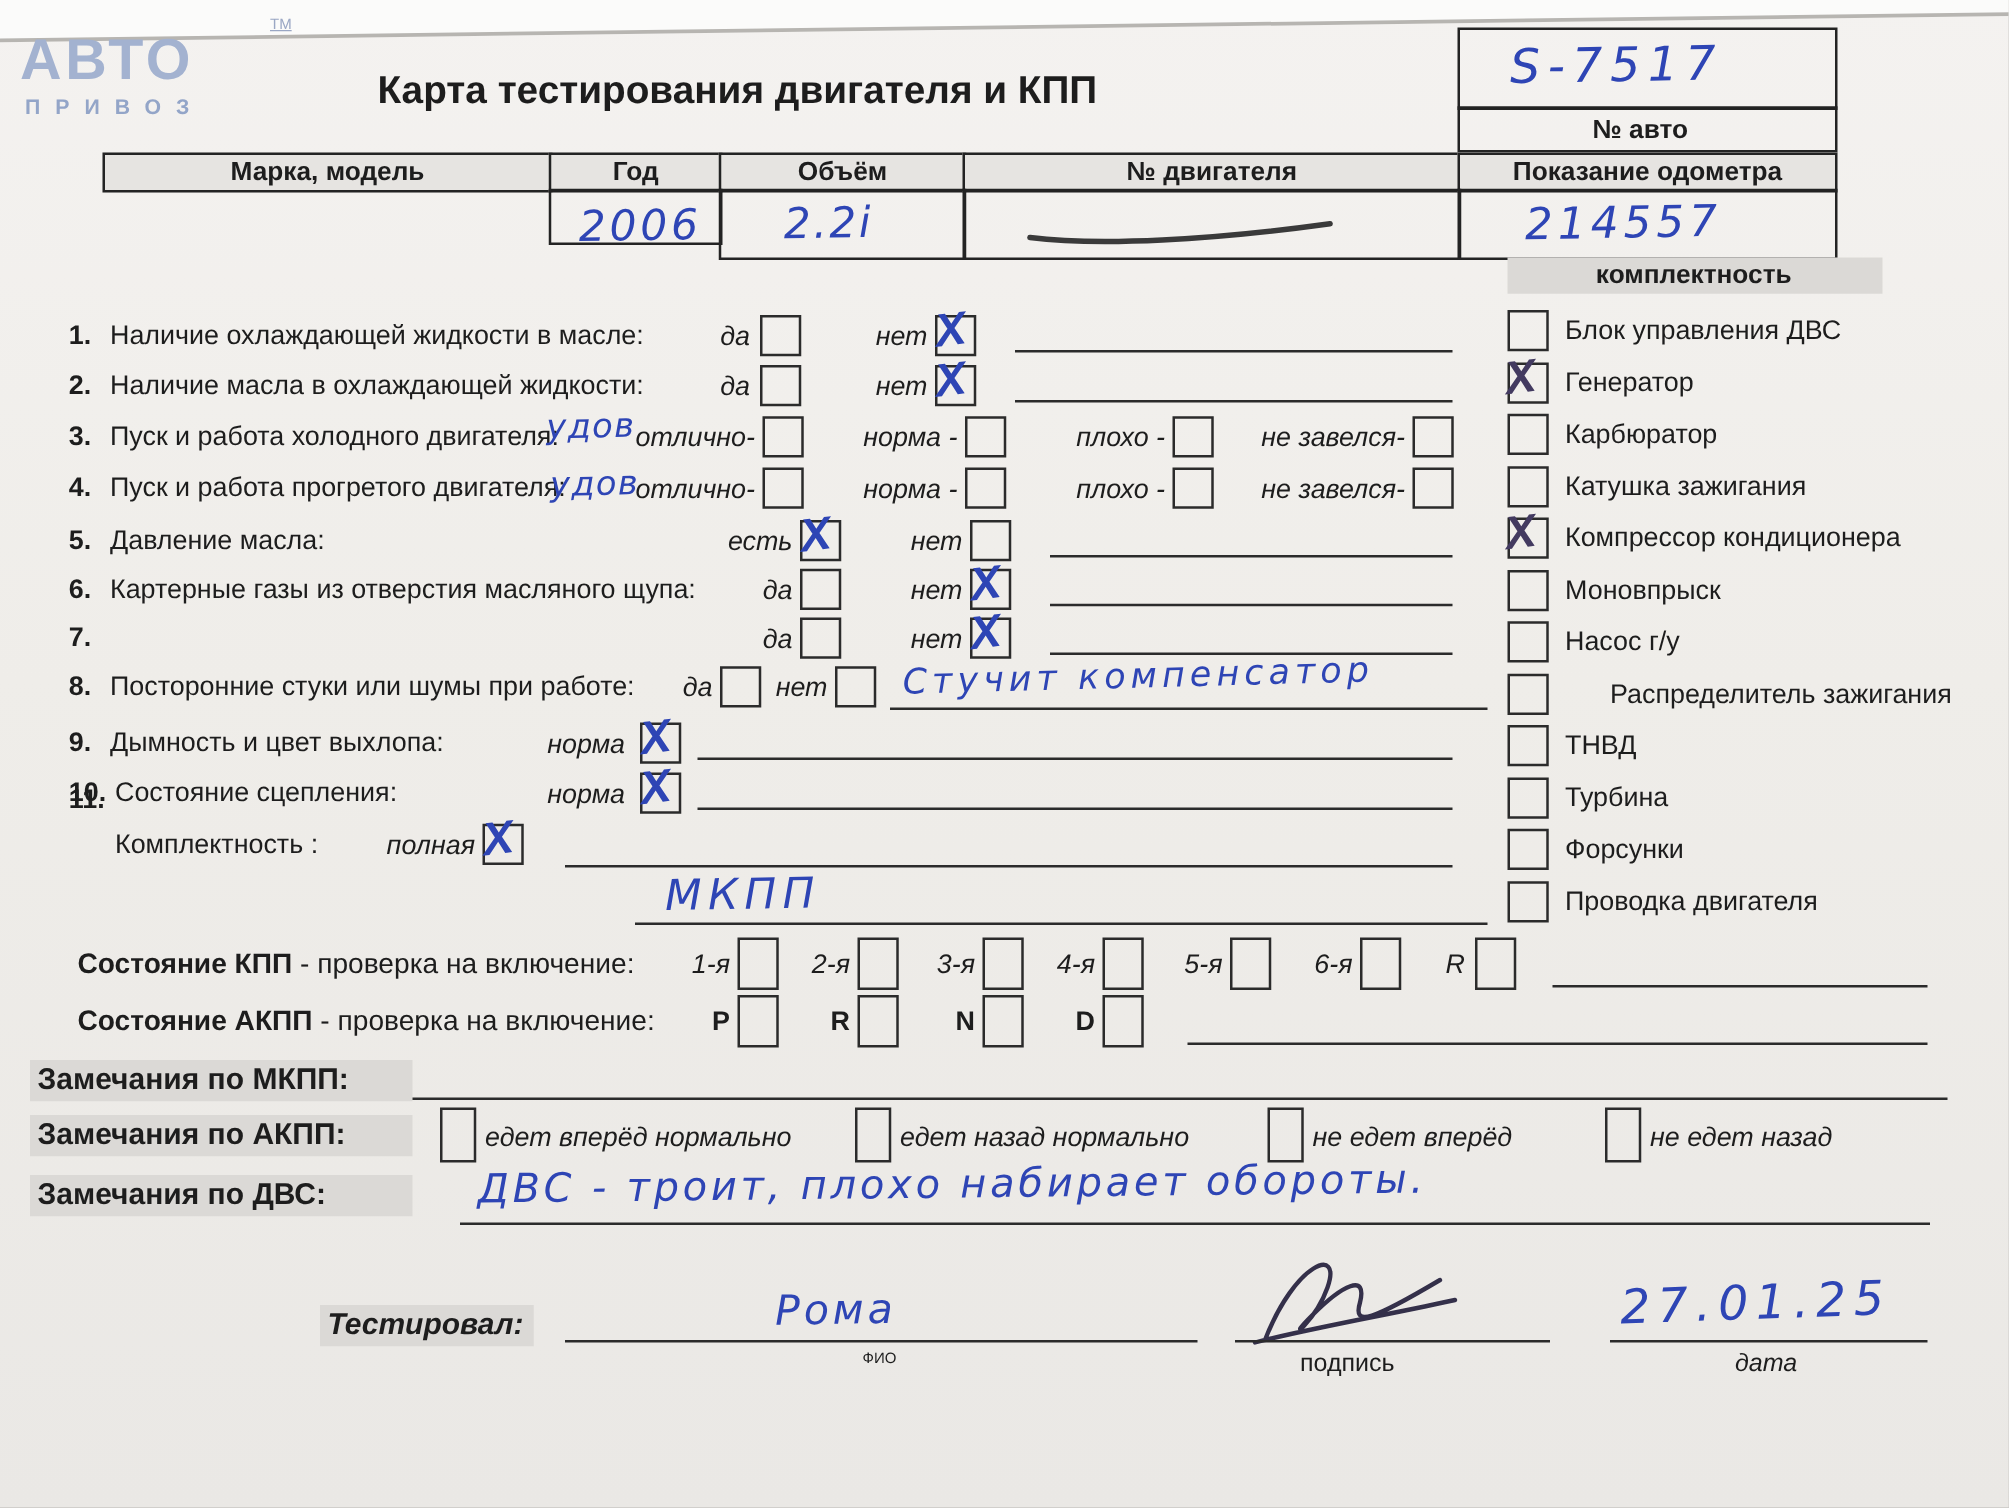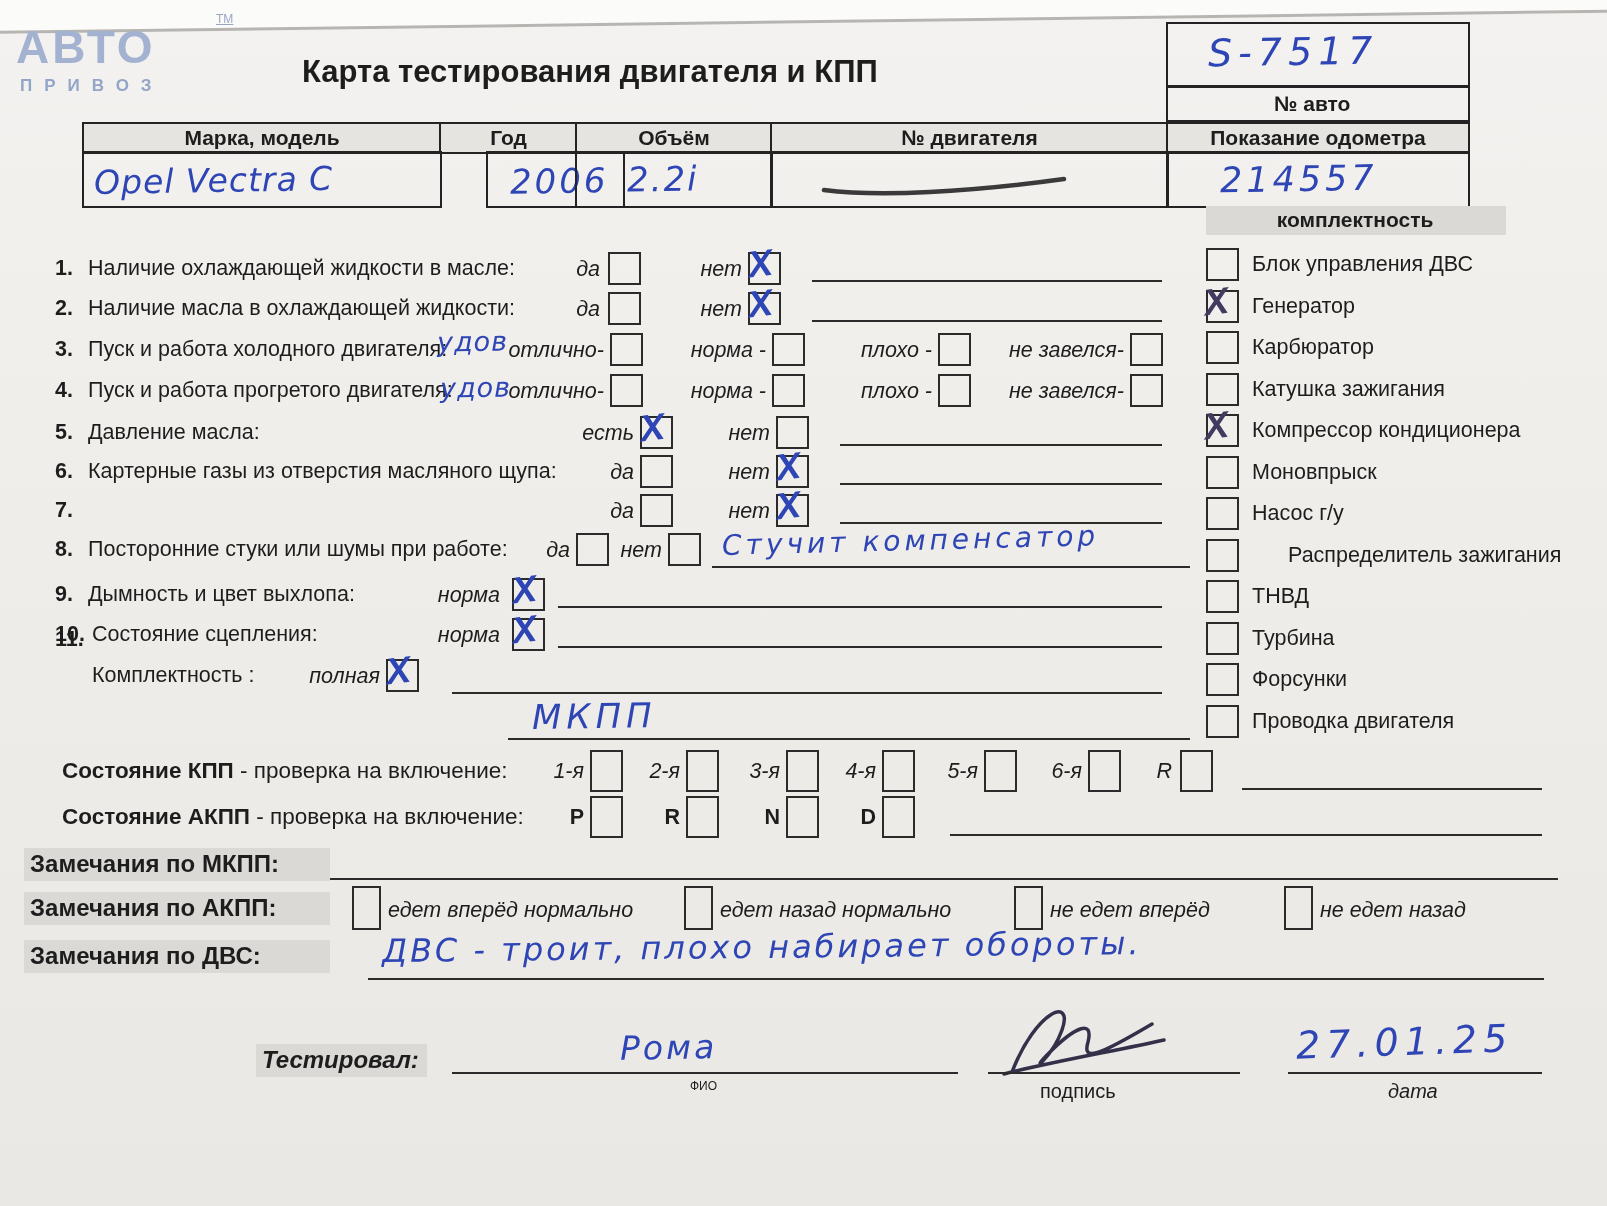--- a/index.html
+++ b/index.html
@@ -60,24 +60,21 @@
   <div class="cell hdr" style="left:575px;top:122px;width:198px;height:32px;">
       <span class="b" style="font-size:21px;">Объём</span>
     </div>
   <div class="cell hdr" style="left:770px;top:122px;width:399px;height:32px;">
       <span class="b" style="font-size:21px;">№ двигателя</span>
     </div>
   <div class="cell hdr" style="left:1166px;top:122px;width:304px;height:32px;">
       <span class="b" style="font-size:21px;">Показание одометра</span>
     </div>
 
-  <div class="cell" style="left:82px;top:151px;width:360px;height:57px;">
-    <span class="hw" style="left:10px;top:8px;font-size:33px;">Opel Vectra C</span>
-  </div>
-  <div class="cell" style="left:439px;top:151px;width:139px;height:57px;margin-left:47px;">
+  <div class="cell" style="left:439px;top:151px;width:139px;height:45px;">
     <span class="hw" style="left:22px;top:8px;font-size:34px;letter-spacing:3px;">2006</span>
   </div>
   <div class="cell" style="left:575px;top:151px;width:198px;height:57px;">
     <span class="hw" style="left:50px;top:6px;font-size:34px;letter-spacing:2px;">2.2i</span>
   </div>
   <div class="cell" style="left:770px;top:151px;width:399px;height:57px;">
     <svg style="left:48px;top:22px;" width="250" height="22" viewBox="0 0 250 22">
       <path d="M4,15 C60,22 150,17 244,4" stroke="#3a3a3a" stroke-width="4.5" fill="none" stroke-linecap="round"></path>
     </svg>
   </div>

